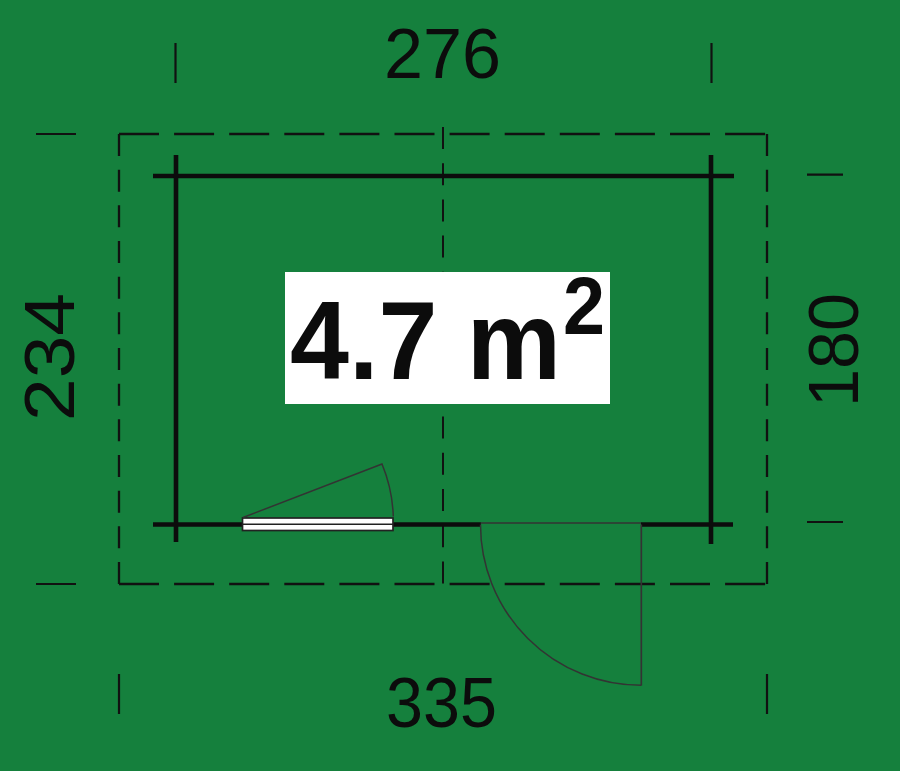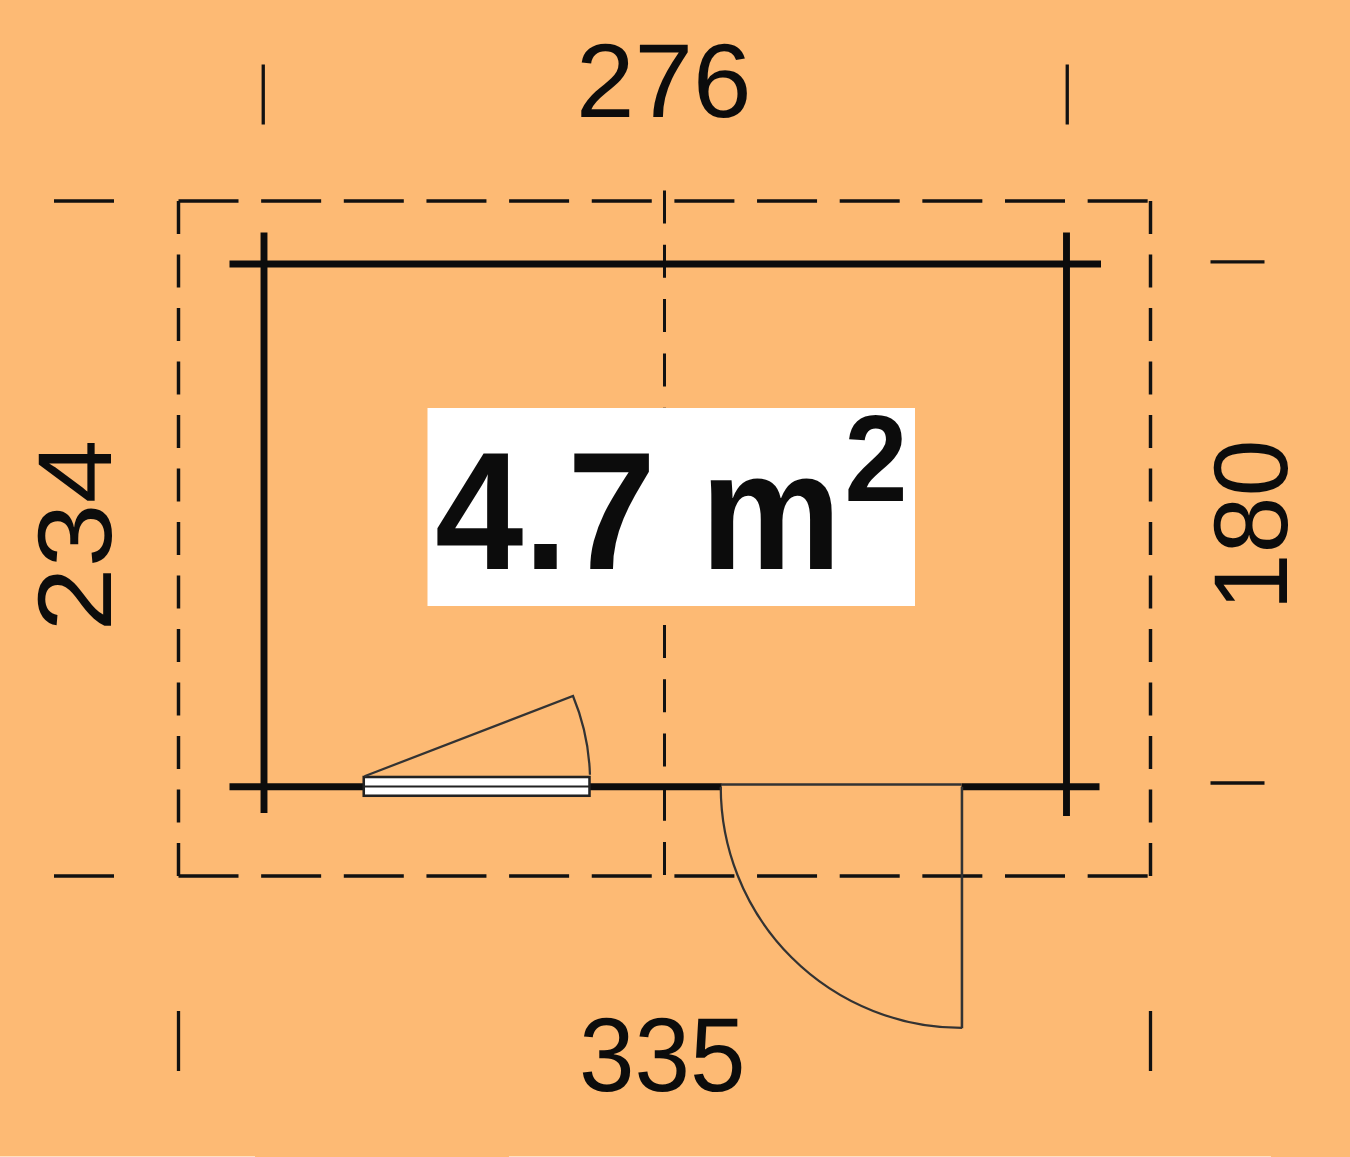--- a/index.html
+++ b/index.html
@@ -1,16 +1,16 @@
 <!DOCTYPE html>
 <html><head>
 <meta charset="utf-8">
 <style>
   html,body{margin:0;padding:0;background:#ffffff;}
-  .page{width:900px;height:771px;position:relative;background:#fdba74;overflow:hidden;}
+  .page{width:900px;height:771px;position:relative;background:#15803d;overflow:hidden;}
   svg{display:block;}
   text{font-family:"Liberation Sans", sans-serif;fill:#0c0c0c;}
 </style>
 </head>
 <body>
 <div class="page">
 <svg width="900" height="771" viewBox="0 0 900 771">
 
   <line x1="119" y1="134" x2="767" y2="134" stroke="#111" stroke-width="2.3" stroke-dasharray="40 15.1"></line>
 

